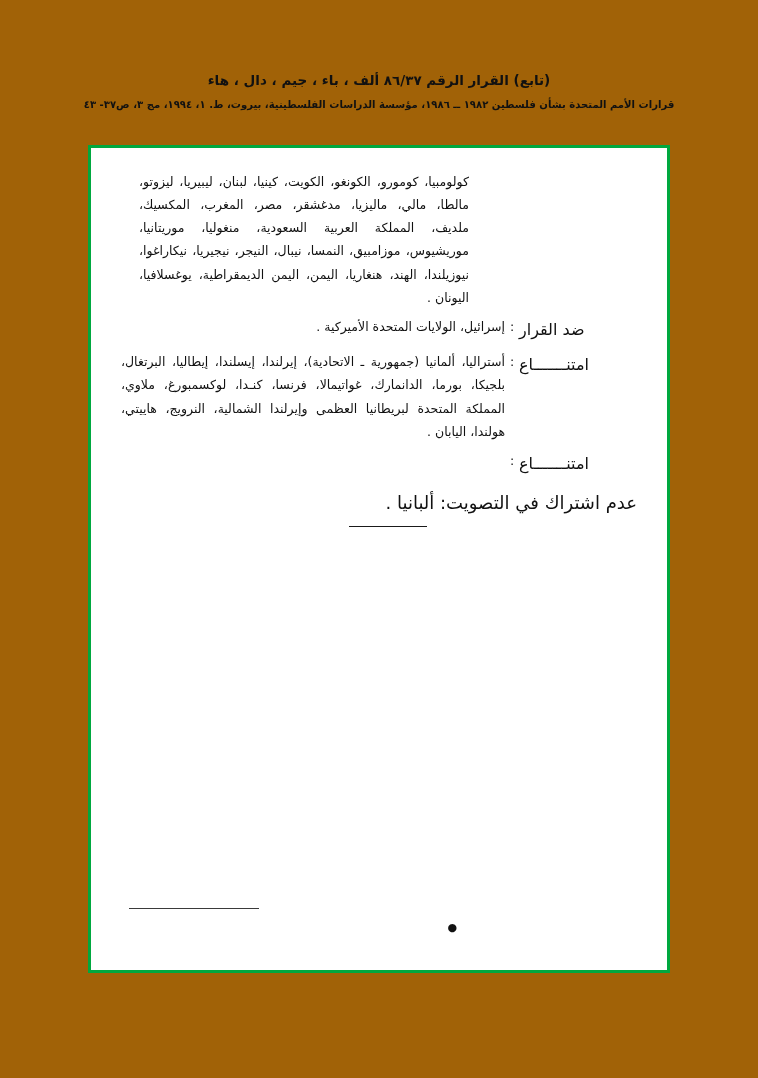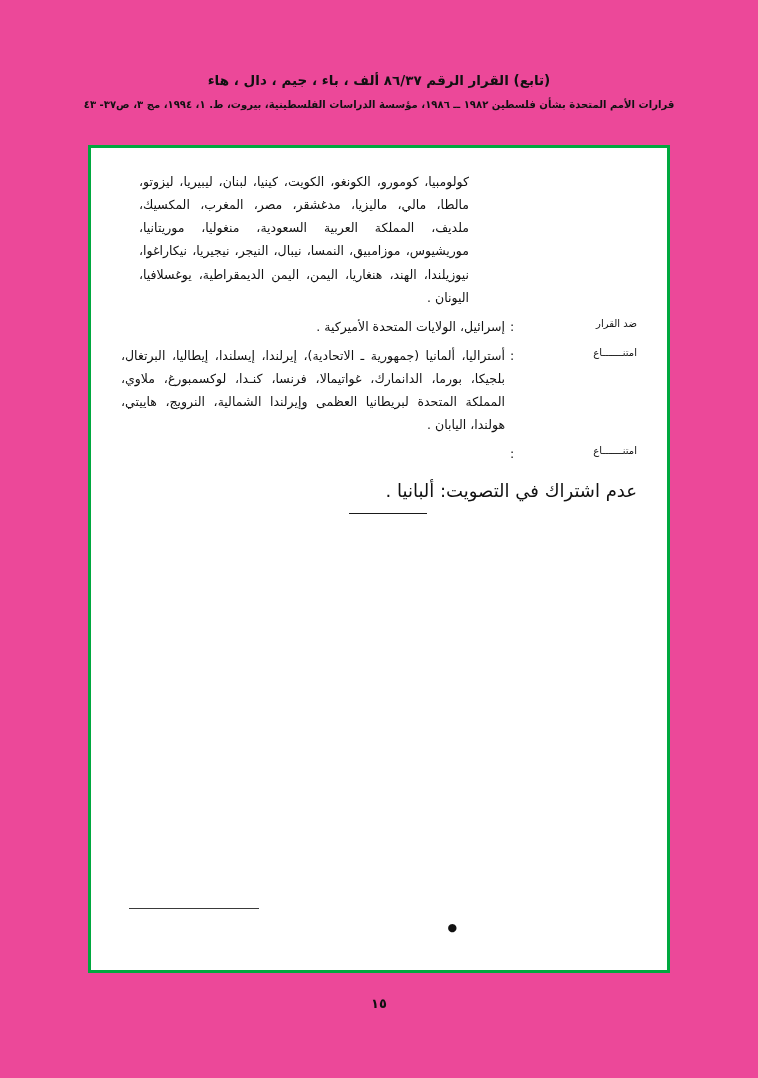--- a/index.html
+++ b/index.html
@@ -11,21 +11,21 @@
     width: 758px;
     height: 1078px;
     position: relative;
     font-family: "DejaVu Sans", sans-serif;
     color: #111111;
     overflow: hidden;
   }
   .page {
     position: absolute;
     inset: 0;
-    background: #ec4899;
+    background: #a16207;
   }
 
   
   .header {
     position: absolute;
     top: 70px;
     left: 0;
     right: 0;
     text-align: center;
     direction: rtl;
@@ -78,24 +78,24 @@
 
   
   .row {
     display: flex;
     flex-direction: row;
     align-items: flex-start;
     margin-top: 6px;
   }
   .row-label {
     flex: 0 0 118px;
-    font-size: 10px;
+    font-size: 16px;
     line-height: 1.85;
     white-space: nowrap;
-    text-align: right;
+    text-align: left;
     letter-spacing: 0px;
   }
   .row-colon {
     flex: 0 0 14px;
     font-size: 12.5px;
     line-height: 1.85;
     text-align: center;
   }
   .row-body {
     flex: 1 1 auto;
@@ -209,15 +209,14 @@
 
     <div class="footnote-wrap">
       <div class="footnote-rule"></div>
       <div class="footnote">
         <span class="footnote-bullet">●</span>
       </div>
     </div>
 
   </div>
 
-  <div class="page-number">١٥</div>
 
 </div>
 
 </body></html>

